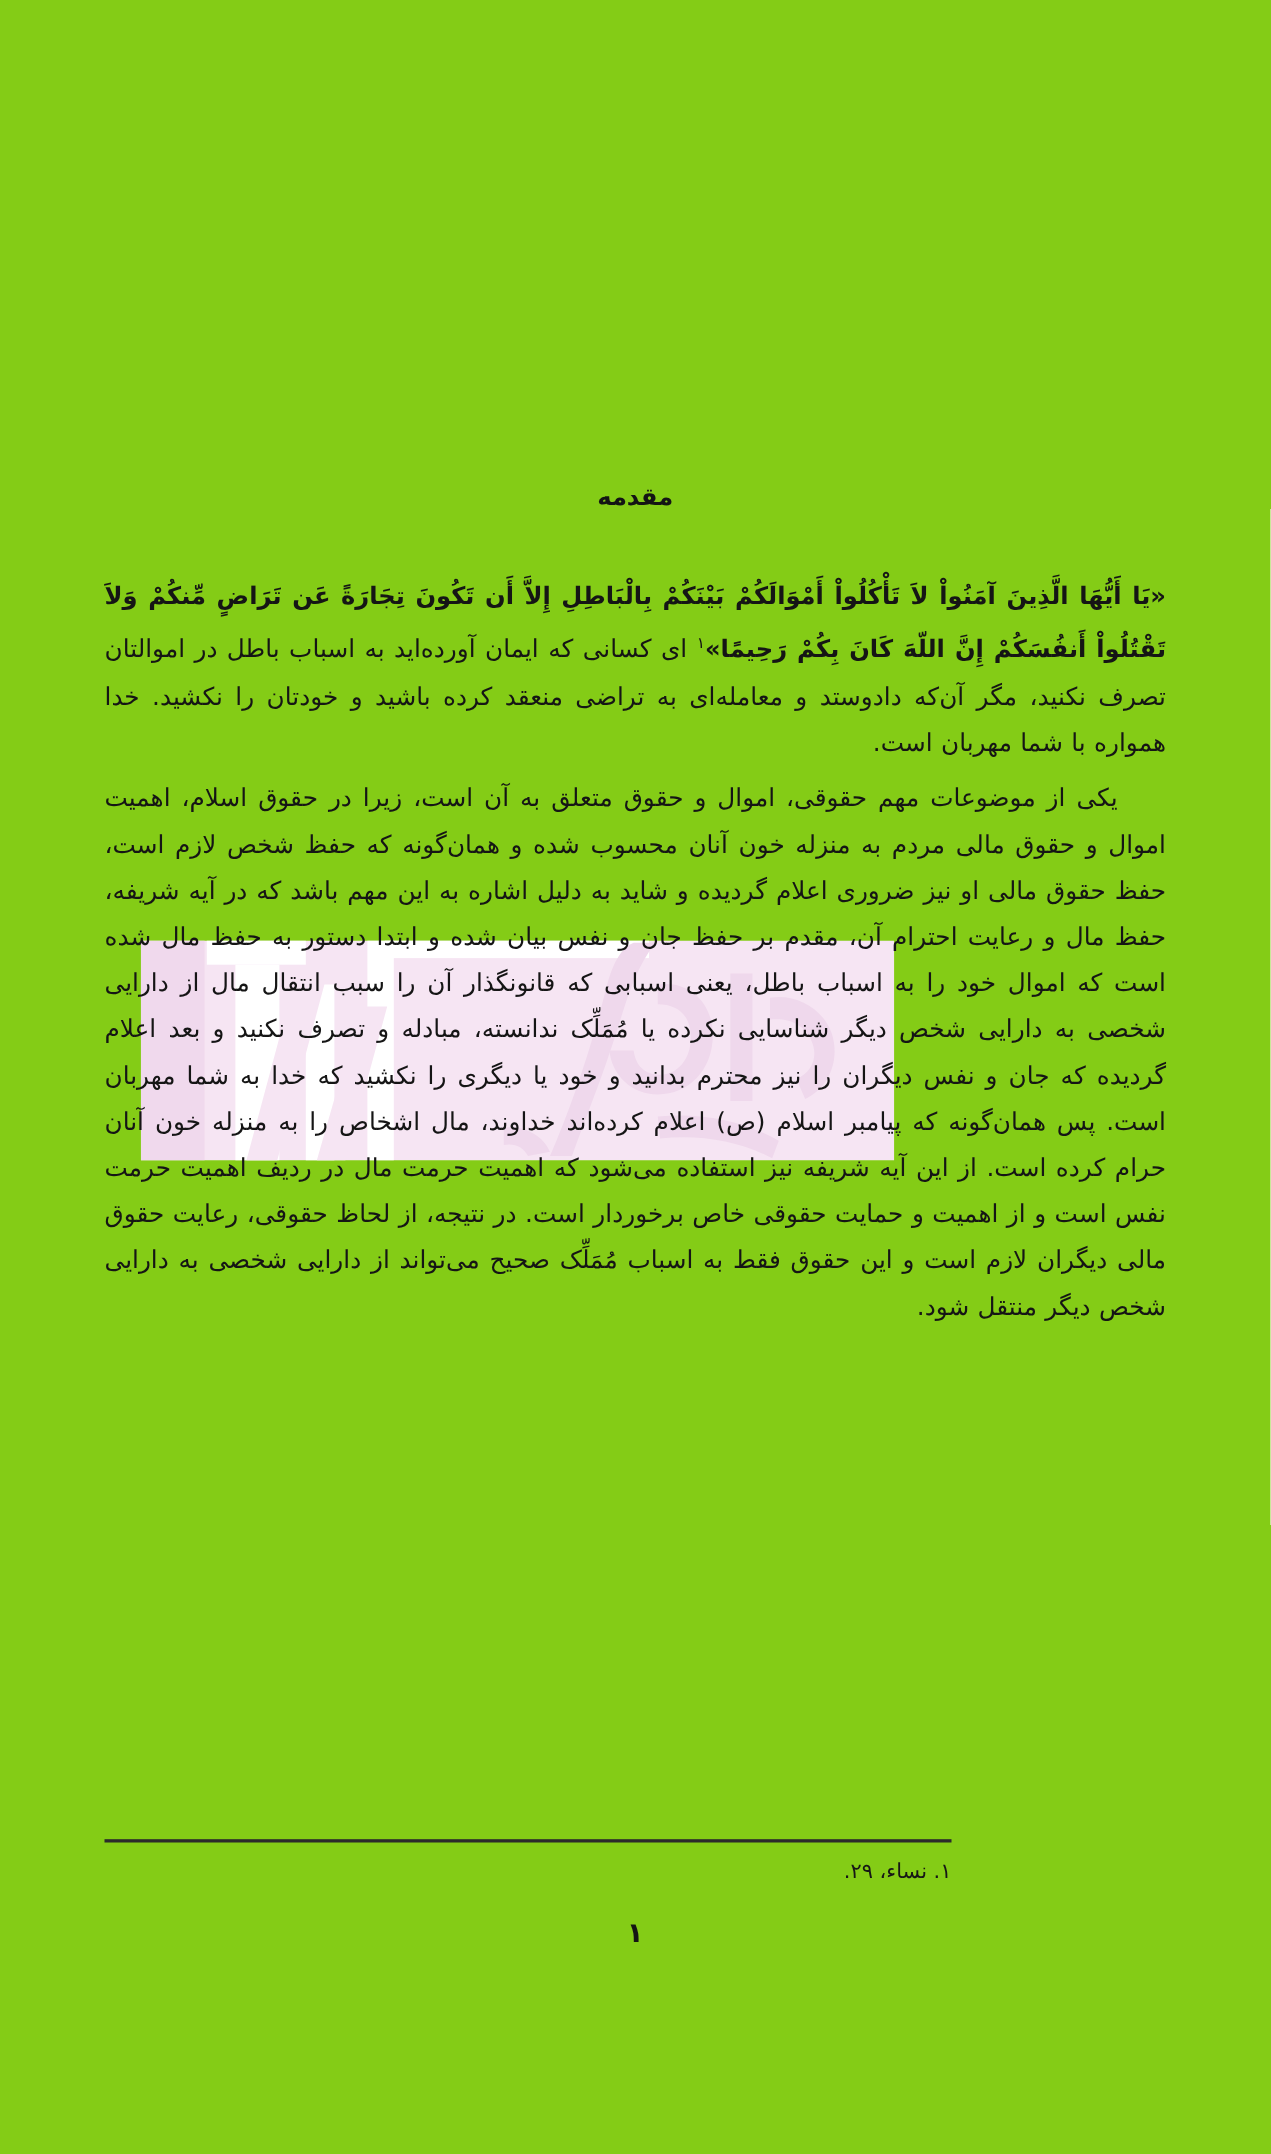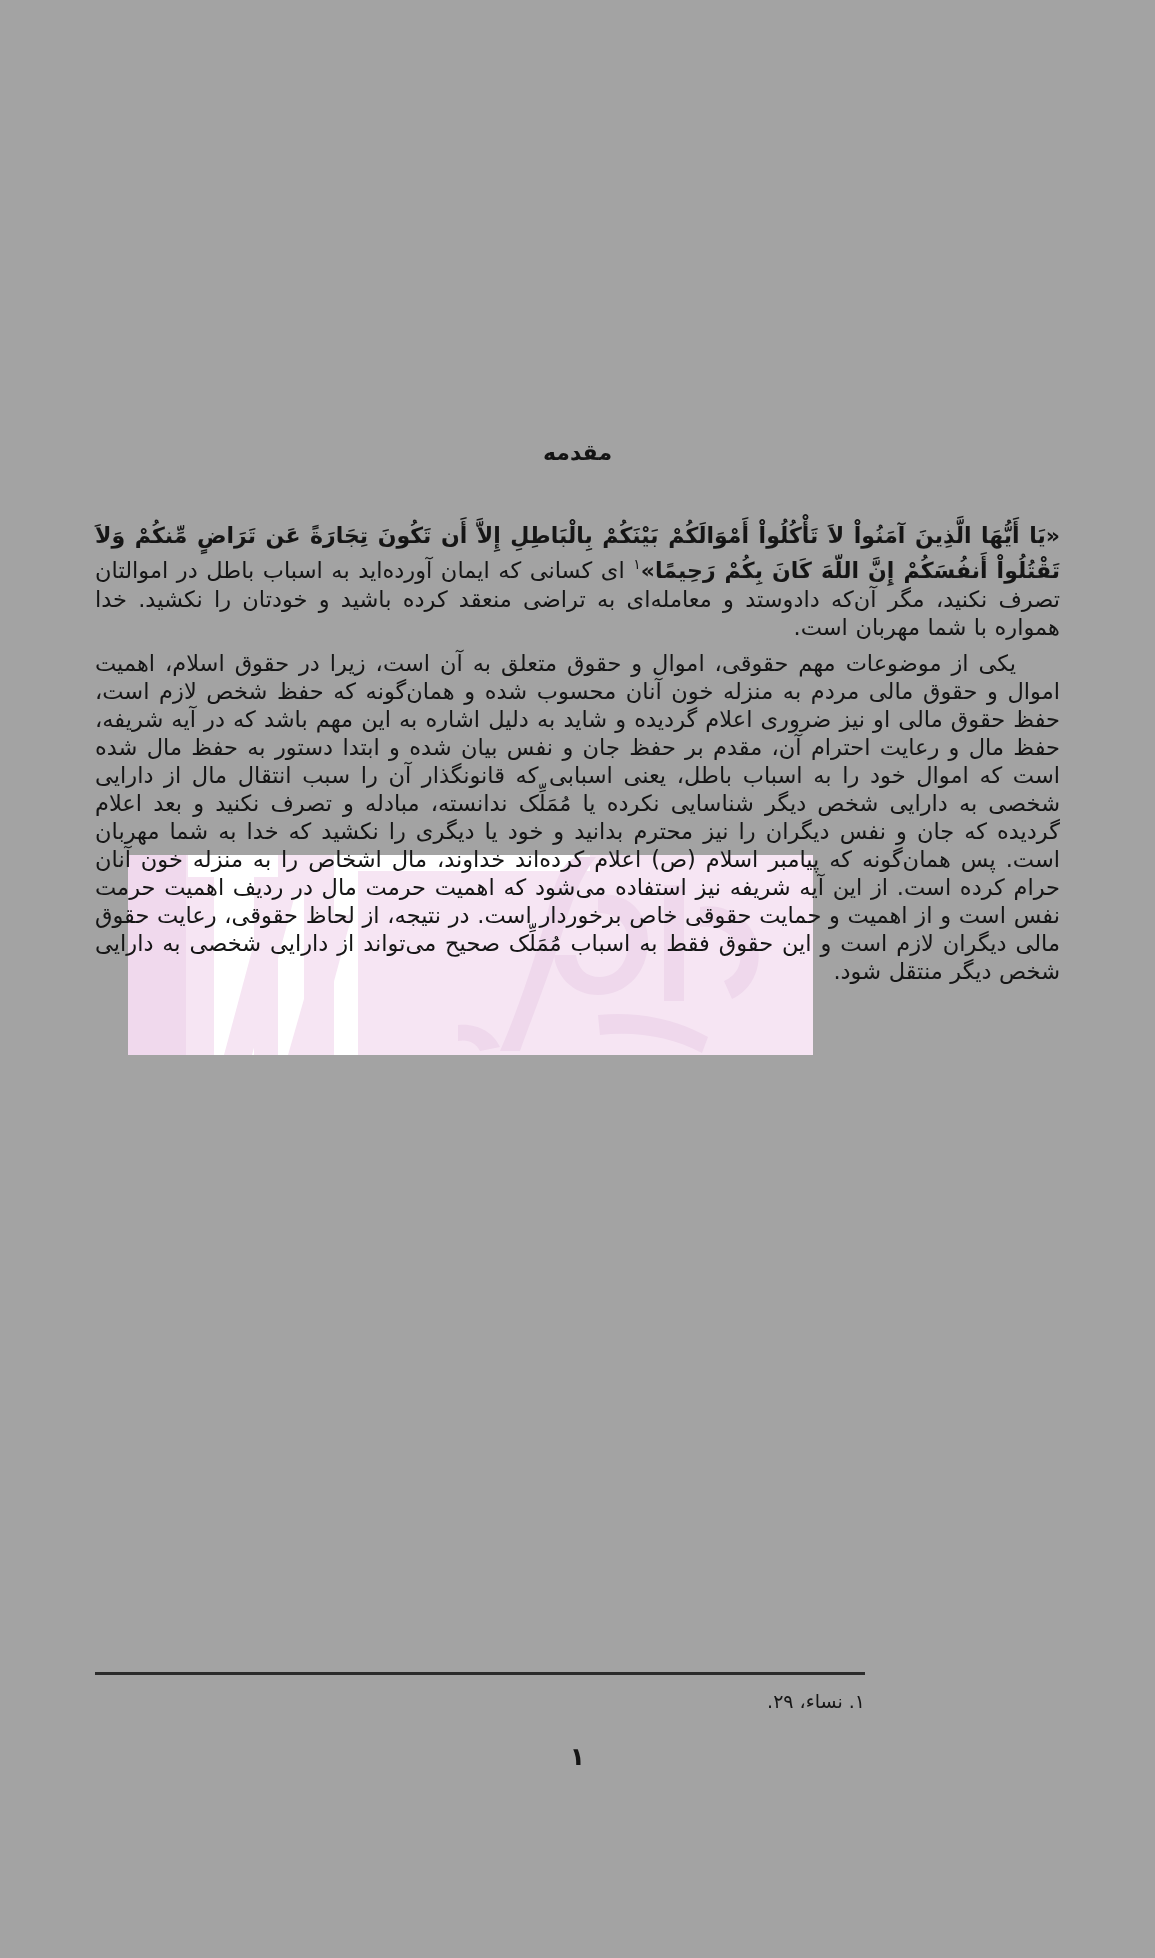--- a/index.html
+++ b/index.html
@@ -7,21 +7,21 @@
     padding: 0;
     background: #ffffff;
   }
   body {
     font-family: "DejaVu Sans", "Liberation Sans", sans-serif;
   }
   .page {
     position: relative;
     width: 1155px;
     height: 1958px;
-    background: #a3a3a3;
+    background: #84cc16;
     overflow: hidden;
     margin: 0 auto;
   }
 
   
   .watermark {
     position: absolute;
     left: 128px;
     top: 855px;
     width: 685px;
@@ -47,21 +47,21 @@
     font-size: 22px;
     color: #141414;
     margin: 0 0 56px 0;
     letter-spacing: 0;
   }
 
   p.body-par {
     margin: 0 0 2px 0;
     font-family: "DejaVu Sans", "Liberation Sans", sans-serif;
     font-size: 22.5px;
-    line-height: 28px;
+    line-height: 42px;
     color: #151515;
     text-align: justify;
     text-align-last: right;
     text-justify: inter-word;
     word-spacing: 0.02em;
   }
   p.verse-par {
     margin: 0 0 8px 0;
   }
   p.indented {

